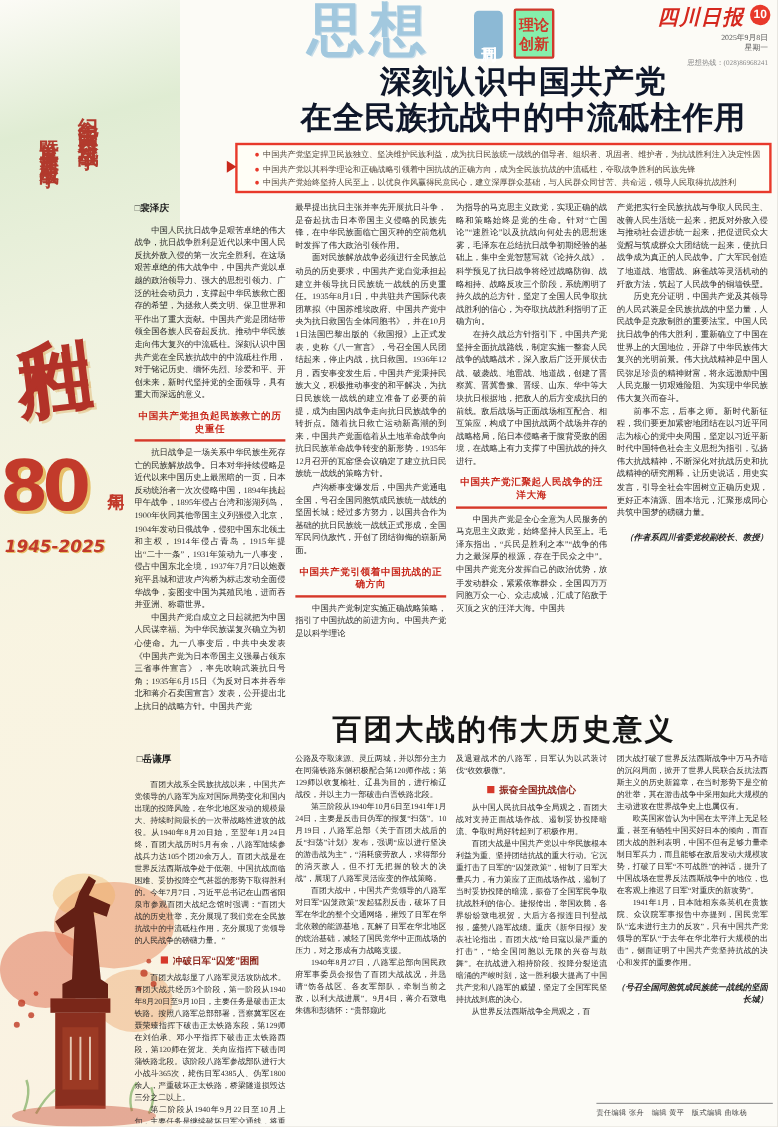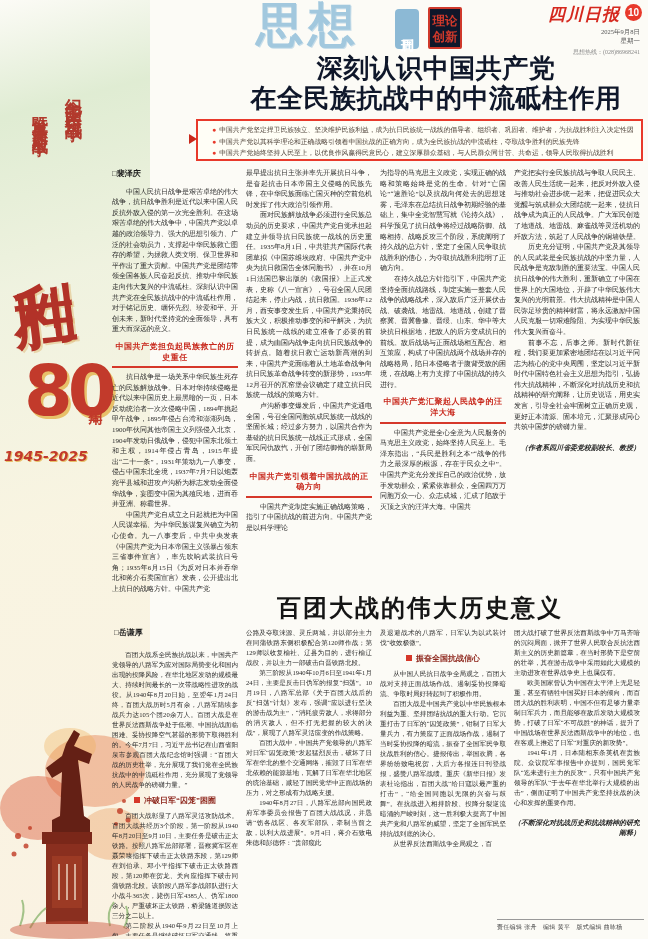--- a/index.html
+++ b/index.html
@@ -10,39 +10,39 @@
   .left-art{position:absolute;left:0;top:0;width:150px;height:939px;
     background:linear-gradient(165deg,rgba(224,236,210,.0) 0%,rgba(214,231,199,.75) 12%,
       rgba(236,240,218,.8) 30%,rgba(248,243,222,.85) 55%,rgba(250,241,224,.9) 100%);}
   .v-line{writing-mode:vertical-rl;text-orientation:upright;position:absolute;
     color:#b23a2d;font-weight:bold;letter-spacing:3px;}
   .v-line1{left:62px;top:84px;font-size:17px;height:250px;}
   .v-line2{left:29px;top:104px;font-size:16px;height:235px;}
   .shengli{position:absolute;left:4px;top:238px;writing-mode:vertical-rl;text-orientation:upright;
     font-size:62px;line-height:1;font-weight:bold;color:#b23228;transform:rotate(-7deg);
     text-shadow:2px 2px 0 rgba(220,170,90,.4);letter-spacing:-6px;}
-  .num80{position:absolute;left:0px;top:350px;font-size:70px;font-weight:bold;color:#c23a2b;
+  .num80{position:absolute;left:0px;top:371px;font-size:58px;font-weight:bold;color:#c23a2b;
     font-family:"DejaVu Sans","Liberation Sans",sans-serif;letter-spacing:-5px;
-    text-shadow:2.5px 2.5px 0 #e7c069;padding-left:24px;}
+    text-shadow:2.5px 2.5px 0 #e7c069;}
   .zhounian{position:absolute;left:86px;top:400px;writing-mode:vertical-rl;text-orientation:upright;
     font-size:14px;font-weight:bold;color:#c23a2b;}
   .years{position:absolute;left:4px;top:448px;font-size:14px;font-weight:bold;color:#c23a2b;
     font-family:"DejaVu Sans",sans-serif;text-shadow:1px 1px 0 #e7c069;font-style:italic;}
   .statue{position:absolute;left:0;top:716px;width:150px;height:223px;}
 
   
   .weekly{position:absolute;left:256px;top:0;width:230px;height:56px;}
   .sixiang{position:absolute;left:0;top:-6px;font-size:47px;font-weight:bold;color:#a2c8de;
     letter-spacing:5px;text-shadow:1px 1px 0 #c7dde9;}
   .zhoukan{position:absolute;left:139px;top:9px;width:24px;height:40px;background:#8cb9d5;
     border-radius:4px;color:#fff;writing-mode:vertical-rl;text-orientation:upright;
     font-size:13px;font-weight:bold;text-align:center;line-height:24px;
     font-family:"Liberation Sans",sans-serif;}
   .seal{position:absolute;left:172px;top:7px;width:34px;height:42px;border:2px solid #cf392b;
-    color:#cf392b;background:#0f172a;font-size:12.5px;font-weight:bold;line-height:16px;
+    color:#cf392b;background:#86efac;font-size:12.5px;font-weight:bold;line-height:16px;
     text-align:center;padding-top:4px;box-sizing:border-box;border-radius:2px;}
   .masthead{position:absolute;right:6px;top:3px;width:120px;text-align:right;}
   .brand{display:inline-block;margin-right:22px;color:#d5281e;font-size:17px;font-weight:bold;
     font-style:italic;letter-spacing:1px;}
   .pagenum{position:absolute;right:0;top:1px;width:17px;height:17px;border-radius:50%;
     background:#e8392b;color:#fff;font-size:10px;line-height:17px;text-align:center;
     font-family:"Liberation Sans",sans-serif;font-weight:bold;}
   .dateline{font-size:6.5px;color:#555;line-height:9px;margin-top:1px;margin-right:2px;}
   .hotline{font-size:6px;color:#888;margin-top:3px;margin-right:2px;}
 
@@ -206,18 +206,18 @@
       <div class="para cont">及退避战术的八路军，日军认为以武装讨伐“收效极微”。</div>
       <div class="subhead-b"><span class="sq"></span>振奋全国抗战信心</div>
       <div class="para">从中国人民抗日战争全局观之，百团大战对支持正面战场作战、遏制妥协投降暗流、争取时局好转起到了积极作用。</div>
       <div class="para">百团大战是中国共产党以中华民族根本利益为重、坚持团结抗战的重大行动。它沉重打击了日军的“囚笼政策”，钳制了日军大量兵力，有力策应了正面战场作战，遏制了当时妥协投降的暗流，振奋了全国军民争取抗战胜利的信心。捷报传出，举国欢腾，各界纷纷致电祝贺，大后方各报连日刊登战报，盛赞八路军战绩。重庆《新华日报》发表社论指出，百团大战“给日寇以最严重的打击”，“给全国同胞以无限的兴奋与鼓舞”。在抗战进入相持阶段、投降分裂逆流暗涌的严峻时刻，这一胜利极大提高了中国共产党和八路军的威望，坚定了全国军民坚持抗战到底的决心。</div>
       <div class="para">从世界反法西斯战争全局观之，百</div>
     </div>
   <div class="col a2col c4">
       <div class="para cont">团大战打破了世界反法西斯战争中万马齐喑的沉闷局面，掀开了世界人民联合反抗法西斯主义的历史新篇章，在当时形势下是空前的壮举，其在游击战争中采用如此大规模的主动进攻在世界战争史上也属仅有。</div>
       <div class="para">欧美国家曾认为中国在太平洋上无足轻重，甚至有牺牲中国买好日本的倾向，而百团大战的胜利表明，中国不但有足够力量牵制日军兵力，而且能够在敌后发动大规模攻势，打破了日军“不可战胜”的神话，提升了中国战场在世界反法西斯战争中的地位，也在客观上推迟了日军“对重庆的新攻势”。</div>
       <div class="para">1941年1月，日本陆相东条英机在贵族院、众议院军事报告中亦提到，国民党军队“迄未进行主力的反攻”，只有中国共产党领导的军队“于去年在华北举行大规模的出击”，侧面证明了中国共产党坚持抗战的决心和发挥的重要作用。</div>
-      <div class="author-line">（不断深化对抗战历史和抗战精神的研究阐释）</div>
+      <div class="author-line">（号召全国同胞筑成民族统一战线的坚固长城）</div>
     </div>
 
   <div class="credits">责任编辑 张舟　编辑 黄平　版式编辑 曲咏杨</div>
 
 </div>
 
 </body></html>

